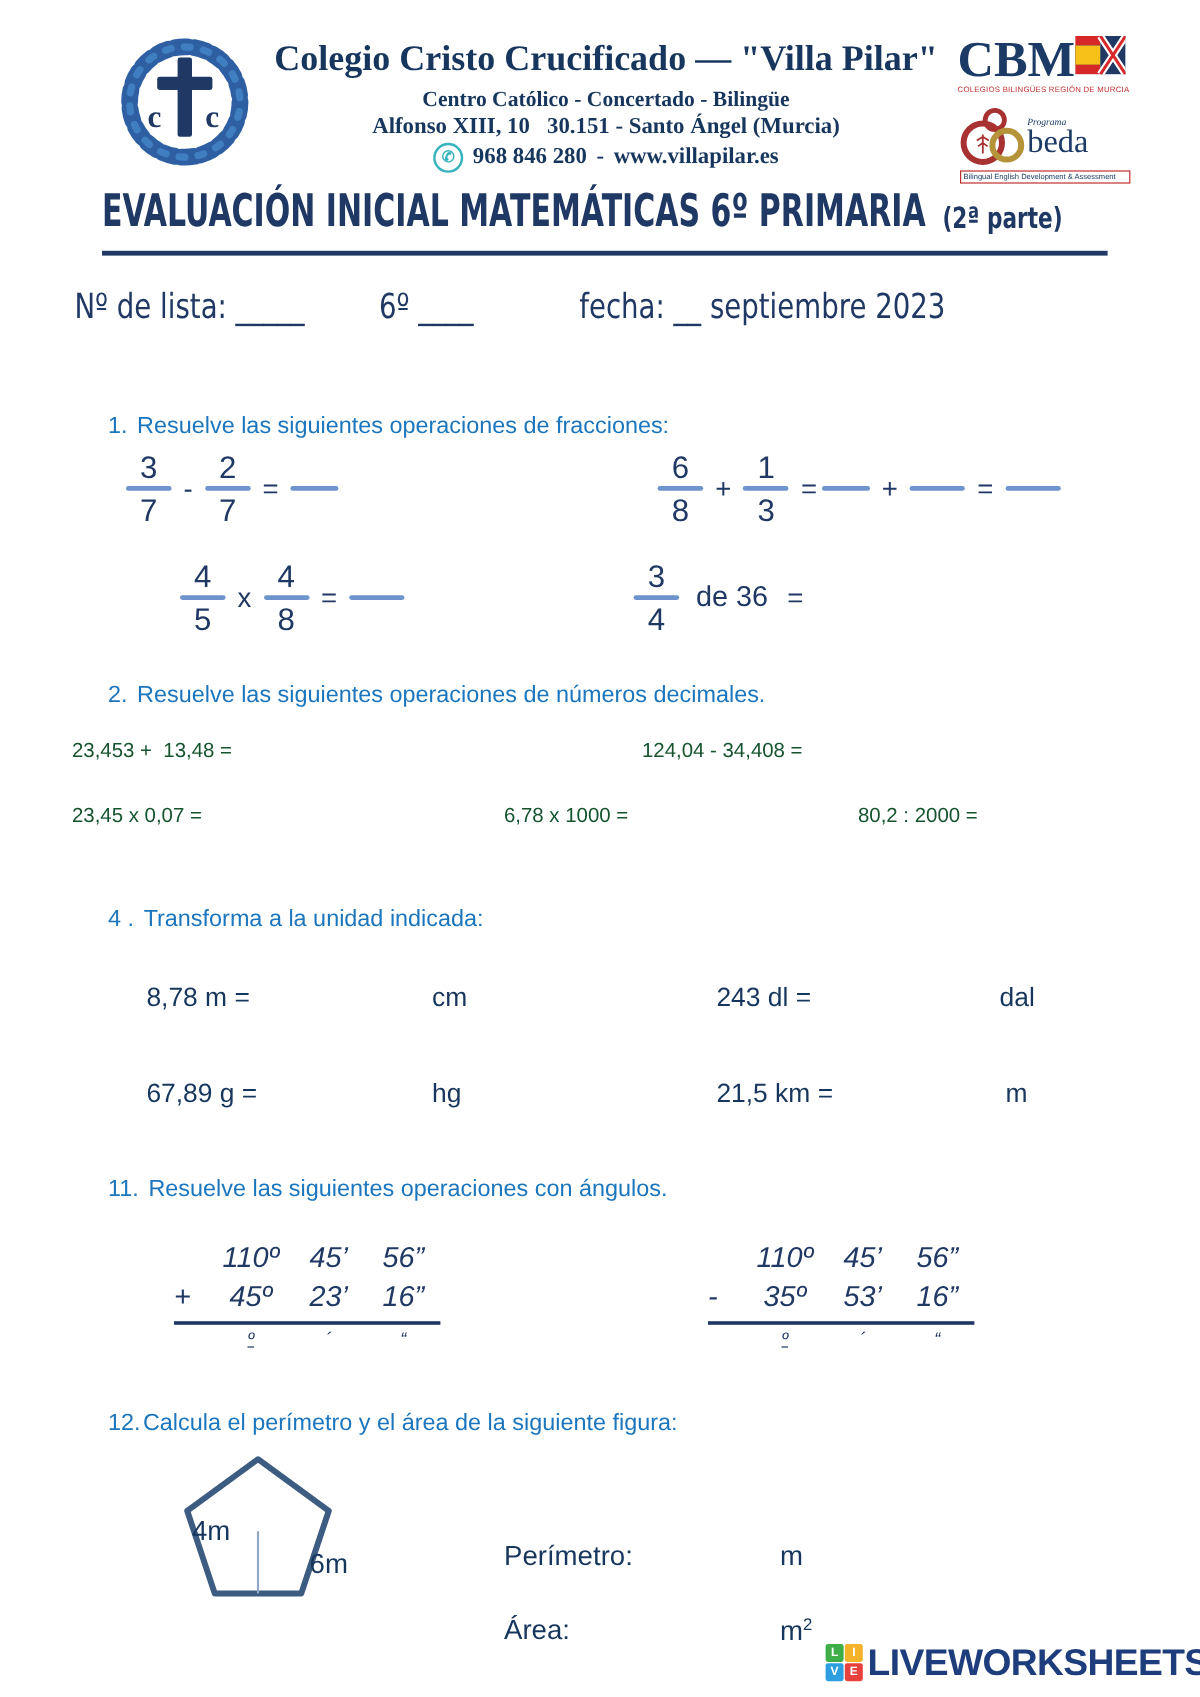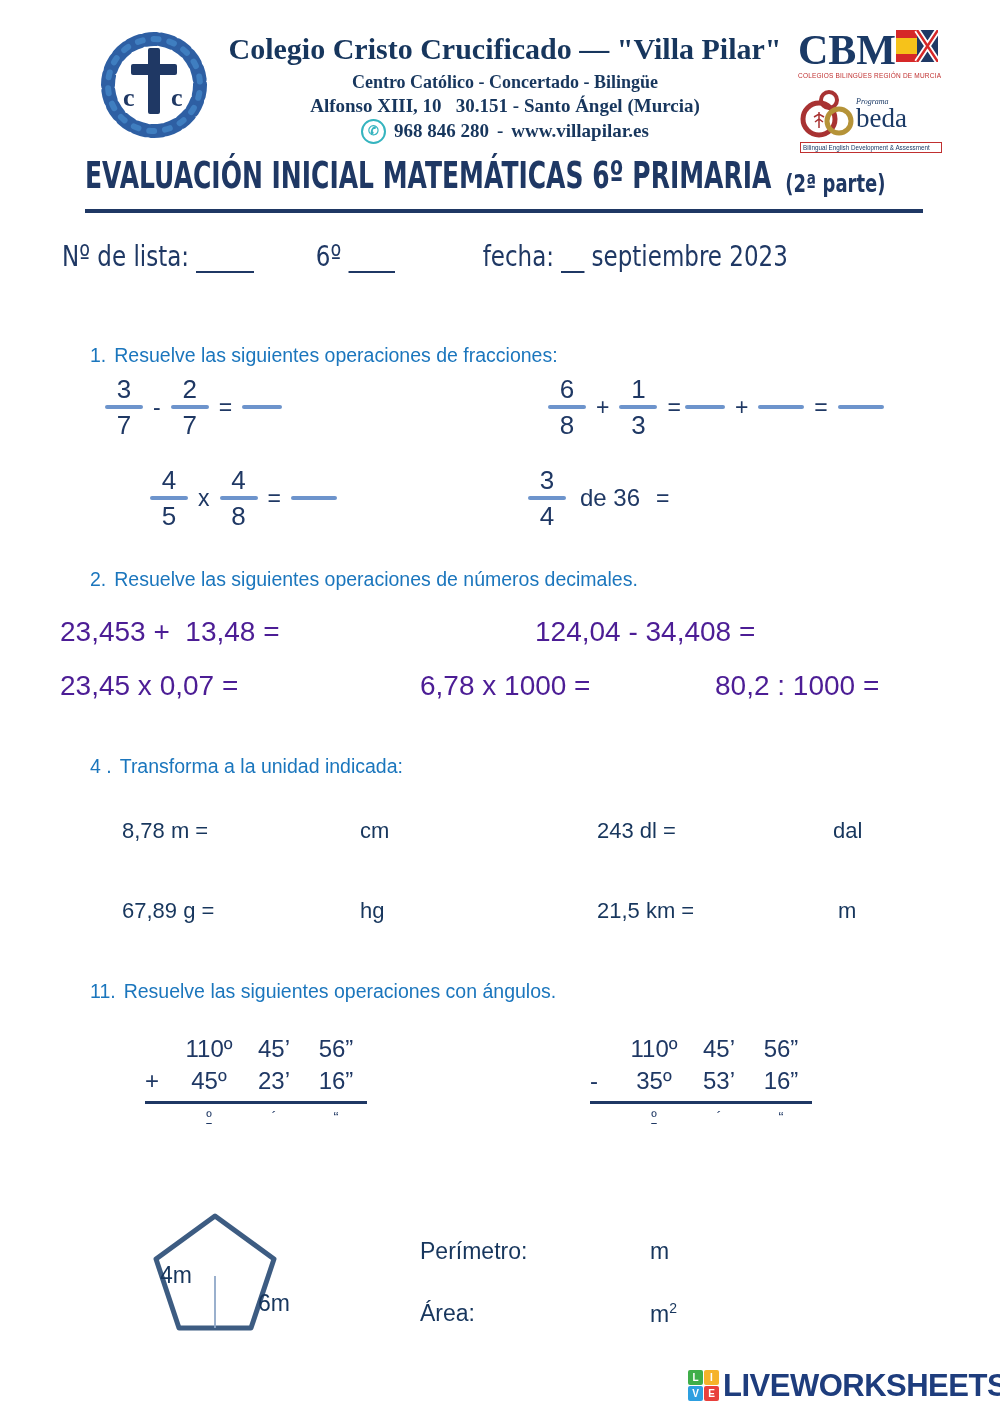--- a/index.html
+++ b/index.html
@@ -50,34 +50,34 @@
   .fracrow{display:flex;align-items:center;}
   .frac{display:inline-flex;flex-direction:column;align-items:center;font-size:26px;color:#1f3864;line-height:28px;}
   .frac .bar{height:4px;background:#6d94cc;border-radius:2px;width:38px;margin:2px 0;}
   .sign{font-size:23px;color:#1f3864;margin:0 10px;}
   .eq{font-size:23px;color:#1f3864;margin:0 10px;}
   .blank{display:inline-block;height:4px;background:#6d94cc;border-radius:2px;}
   .w40{width:40px;} .w46{width:46px;}
   .detext{font-size:24px;color:#1f3864;margin-left:14px;}
 
   
-  .optext{font-size:28px;color:#4c1d95;}
+  .optext{font-size:17px;color:#14532d;}
   .unittext{font-size:22px;color:#17365d;}
 
   
-  .angle{display:grid;grid-template-columns:30px 68px 62px 62px;color:#1f3864;font-size:24px;row-gap:4px;}
+  .angle{display:grid;grid-template-columns:30px 68px 62px 62px;color:#1f3864;font-size:24px;row-gap:4px;font-style:italic;}
   .ac{text-align:center;}
   .aop{text-align:left;}
   .arule{grid-column:1/5;border-top:3px solid #1f3864;margin-top:2px;}
   .au{text-align:center;font-size:15px;color:#1f3864;}
   .u-deg{text-decoration:underline;}
 
   
   .figlabel{font-size:23px;color:#17365d;}
-  .restext{font-size:23px;color:#17365d;}
+  .restext{font-size:23px;color:#17365d;margin-top:45px;}
   sup{font-size:14px;}
 
   
   .footer{left:688px;top:1370px;display:flex;align-items:center;}
   .lw-grid{display:grid;grid-template-columns:15px 15px;grid-template-rows:15px 15px;gap:1px;}
   .lw-sq{display:flex;align-items:center;justify-content:center;color:#fff;font-weight:bold;font-size:10px;
          font-family:"Liberation Sans",sans-serif;border-radius:2px;}
   .sq-l{background:#3fae49;} .sq-i{background:#f5b32a;} .sq-v{background:#2d9fe0;} .sq-e{background:#e8403c;}
   .lw-brand{margin-left:4px;font-size:31px;font-weight:bold;letter-spacing:-.5px;color:#1e3d7d;line-height:30px;}
 </style>
@@ -219,21 +219,21 @@
   </div>
 
   <div class="abs exh" style="left:90px;top:568px;">
     <span class="num">2.</span>
     <span>Resuelve las siguientes operaciones de números decimales.</span>
   </div>
   <span class="abs optext pre" style="left:60px;top:616px;">23,453 +  13,48 =</span>
   <span class="abs optext pre" style="left:535px;top:616px;">124,04 - 34,408 =</span>
   <span class="abs optext pre" style="left:60px;top:670px;">23,45 x 0,07 =</span>
   <span class="abs optext pre" style="left:420px;top:670px;">6,78 x 1000 =</span>
-  <span class="abs optext pre" style="left:715px;top:670px;">80,2 : 1000 =</span>
+  <span class="abs optext pre" style="left:715px;top:670px;">80,2 : 2000 =</span>
 
   <div class="abs exh" style="left:90px;top:755px;">
     <span class="num pre">4 .</span>
     <span>Transforma a la unidad indicada:</span>
   </div>
   <span class="abs unittext" style="left:122px;top:818px;">8,78 m =</span>
   <span class="abs unittext" style="left:360px;top:818px;">cm</span>
   <span class="abs unittext" style="left:597px;top:818px;">243 dl =</span>
   <span class="abs unittext" style="left:833px;top:818px;">dal</span>
   <span class="abs unittext" style="left:122px;top:898px;">67,89 g =</span>
@@ -271,20 +271,24 @@
     <span class="ac">35º</span>
     <span class="ac">53’</span>
     <span class="ac">16”</span>
     <span class="arule"></span>
     <span></span>
     <span class="au u-deg">º</span>
     <span class="au">´</span>
     <span class="au">“</span>
   </div>
 
+  <div class="abs exh" style="left:90px;top:1175px;">
+    <span class="num-tight">12.</span>
+    <span>Calcula el perímetro y el área de la siguiente figura:</span>
+  </div>
 
   <svg class="abs" style="left:118px;top:1206px;" width="185" height="135" viewBox="0 0 185 135">
     <polygon points="97,10 156,53 133,122 61,122 38,53" fill="none" stroke="#3d5c82" stroke-width="5" stroke-linejoin="round"></polygon>
     <line x1="97" y1="70" x2="97" y2="122" stroke="#8fa8c8" stroke-width="1.8"></line>
   </svg>
   <span class="abs figlabel" style="left:160px;top:1262px;">4m</span>
   <span class="abs figlabel" style="left:258px;top:1290px;">6m</span>
 
   <span class="abs restext" style="left:420px;top:1238px;">Perímetro:</span>
   <span class="abs restext" style="left:650px;top:1238px;">m</span>

